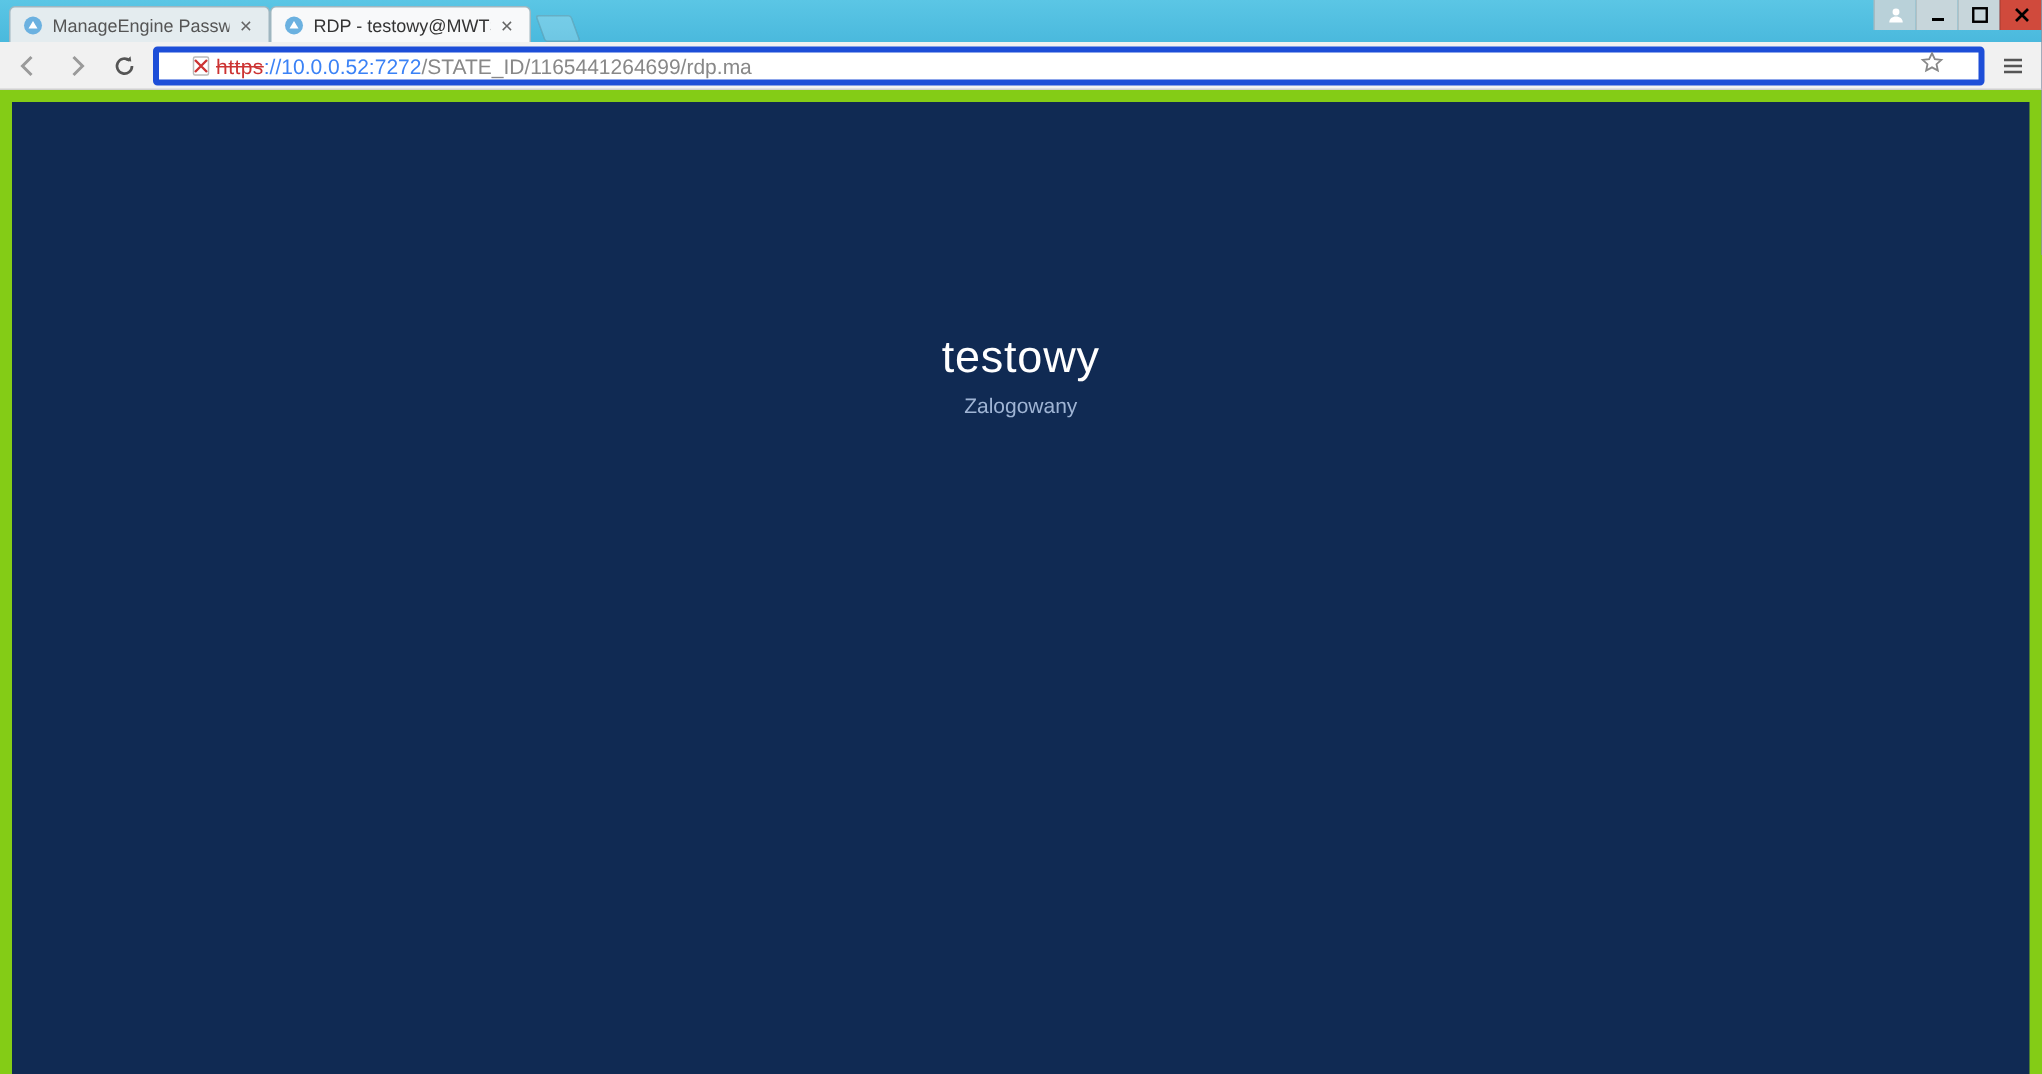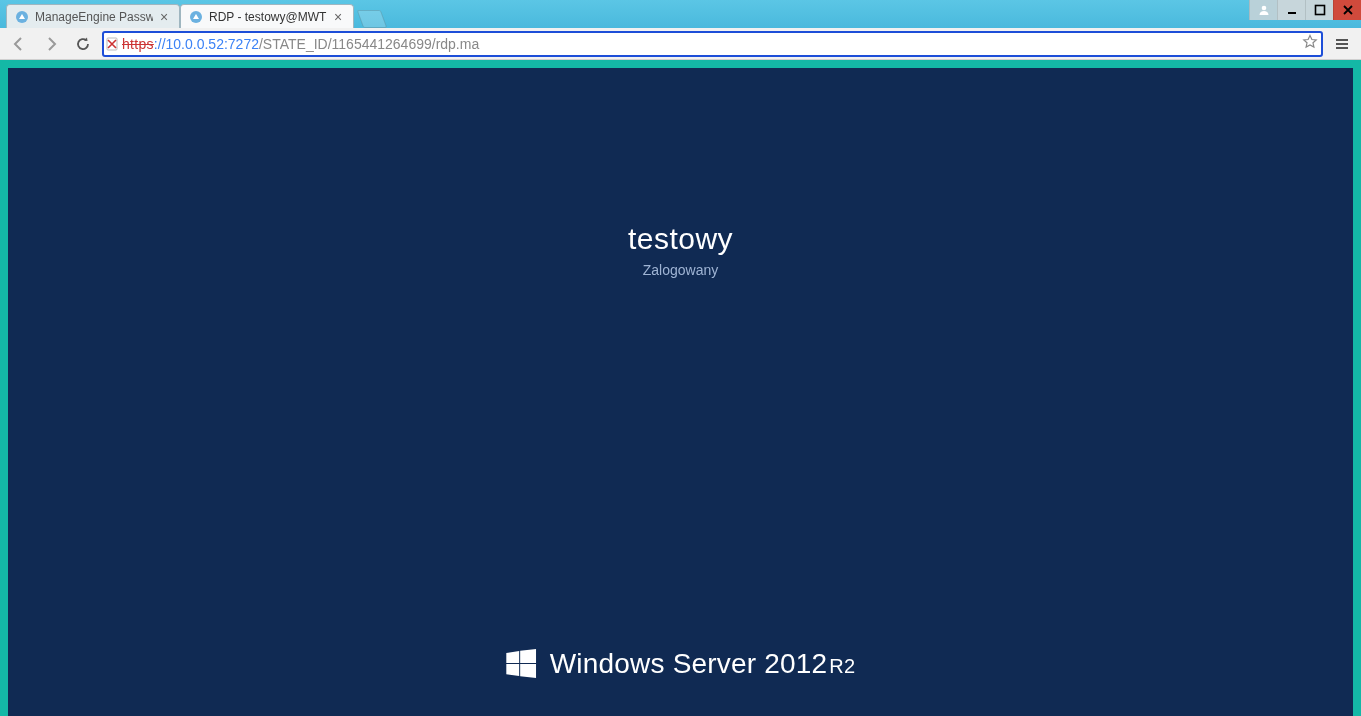--- a/index.html
+++ b/index.html
@@ -114,25 +114,25 @@
     width: 26px; height: 26px;
     display: inline-flex; align-items:center; justify-content:center;
     color: #888;
     border-radius: 3px;
   }
   .nav-btn.enabled { color: #555; }
   .omnibox {
     flex: 1;
     height: 26px;
     background: #fff;
-    border: 2px solid #1d4ed8;
+    border: 4px solid #1d4ed8;
     border-radius: 3px;
     display: flex;
     align-items: center;
-    padding: 0 0;
+    padding: 0 20px;
     font-size: 14px;
     color: #555;
   }
   .omnibox .https-warn {
     display: inline-flex; align-items: center;
     margin-right: 2px;
   }
   .omnibox .https {
     color: #c33; text-decoration: line-through;
     font-family: Arial, sans-serif;
@@ -147,21 +147,21 @@
   .menu-btn {
     width: 26px; height:26px;
     display:inline-flex; align-items:center; justify-content:center;
     color:#555;
   }
 
   
   .viewport {
     position: absolute;
     left: 0; right: 0; top: 60px; bottom: 0;
-    background: #14b8a6;
+    background: #84cc16;
   }
   .rdp-area {
     position: absolute;
     left: 8px; right: 8px; top: 8px; bottom: 0;
     background: #102a53;
     overflow: hidden;
   }
 
   .login-block {
     position: absolute;
@@ -309,28 +309,15 @@
 </div>
 
 <div class="viewport">
   <div class="rdp-area">
 
     <div class="login-block">
       <div class="login-user">testowy</div>
       <div class="login-status">Zalogowany</div>
     </div>
 
-    <div class="brand">
-      <span class="winlogo">
-        <svg width="30" height="30" viewBox="0 0 30 30">
-          <polygon points="0,4 13,2 13,14 0,14" fill="#fff"></polygon>
-          <polygon points="14,1.85 30,0 30,14 14,14" fill="#fff"></polygon>
-          <polygon points="0,15 13,15 13,27 0,25.2" fill="#fff"></polygon>
-          <polygon points="14,15 30,15 30,29 14,27.15" fill="#fff"></polygon>
-        </svg>
-      </span>
-      <span class="brand-text">
-        <span>Windows Server 2012</span><span class="r2">R2</span>
-      </span>
-    </div>
 
   </div>
 </div>
 
 </body></html>

